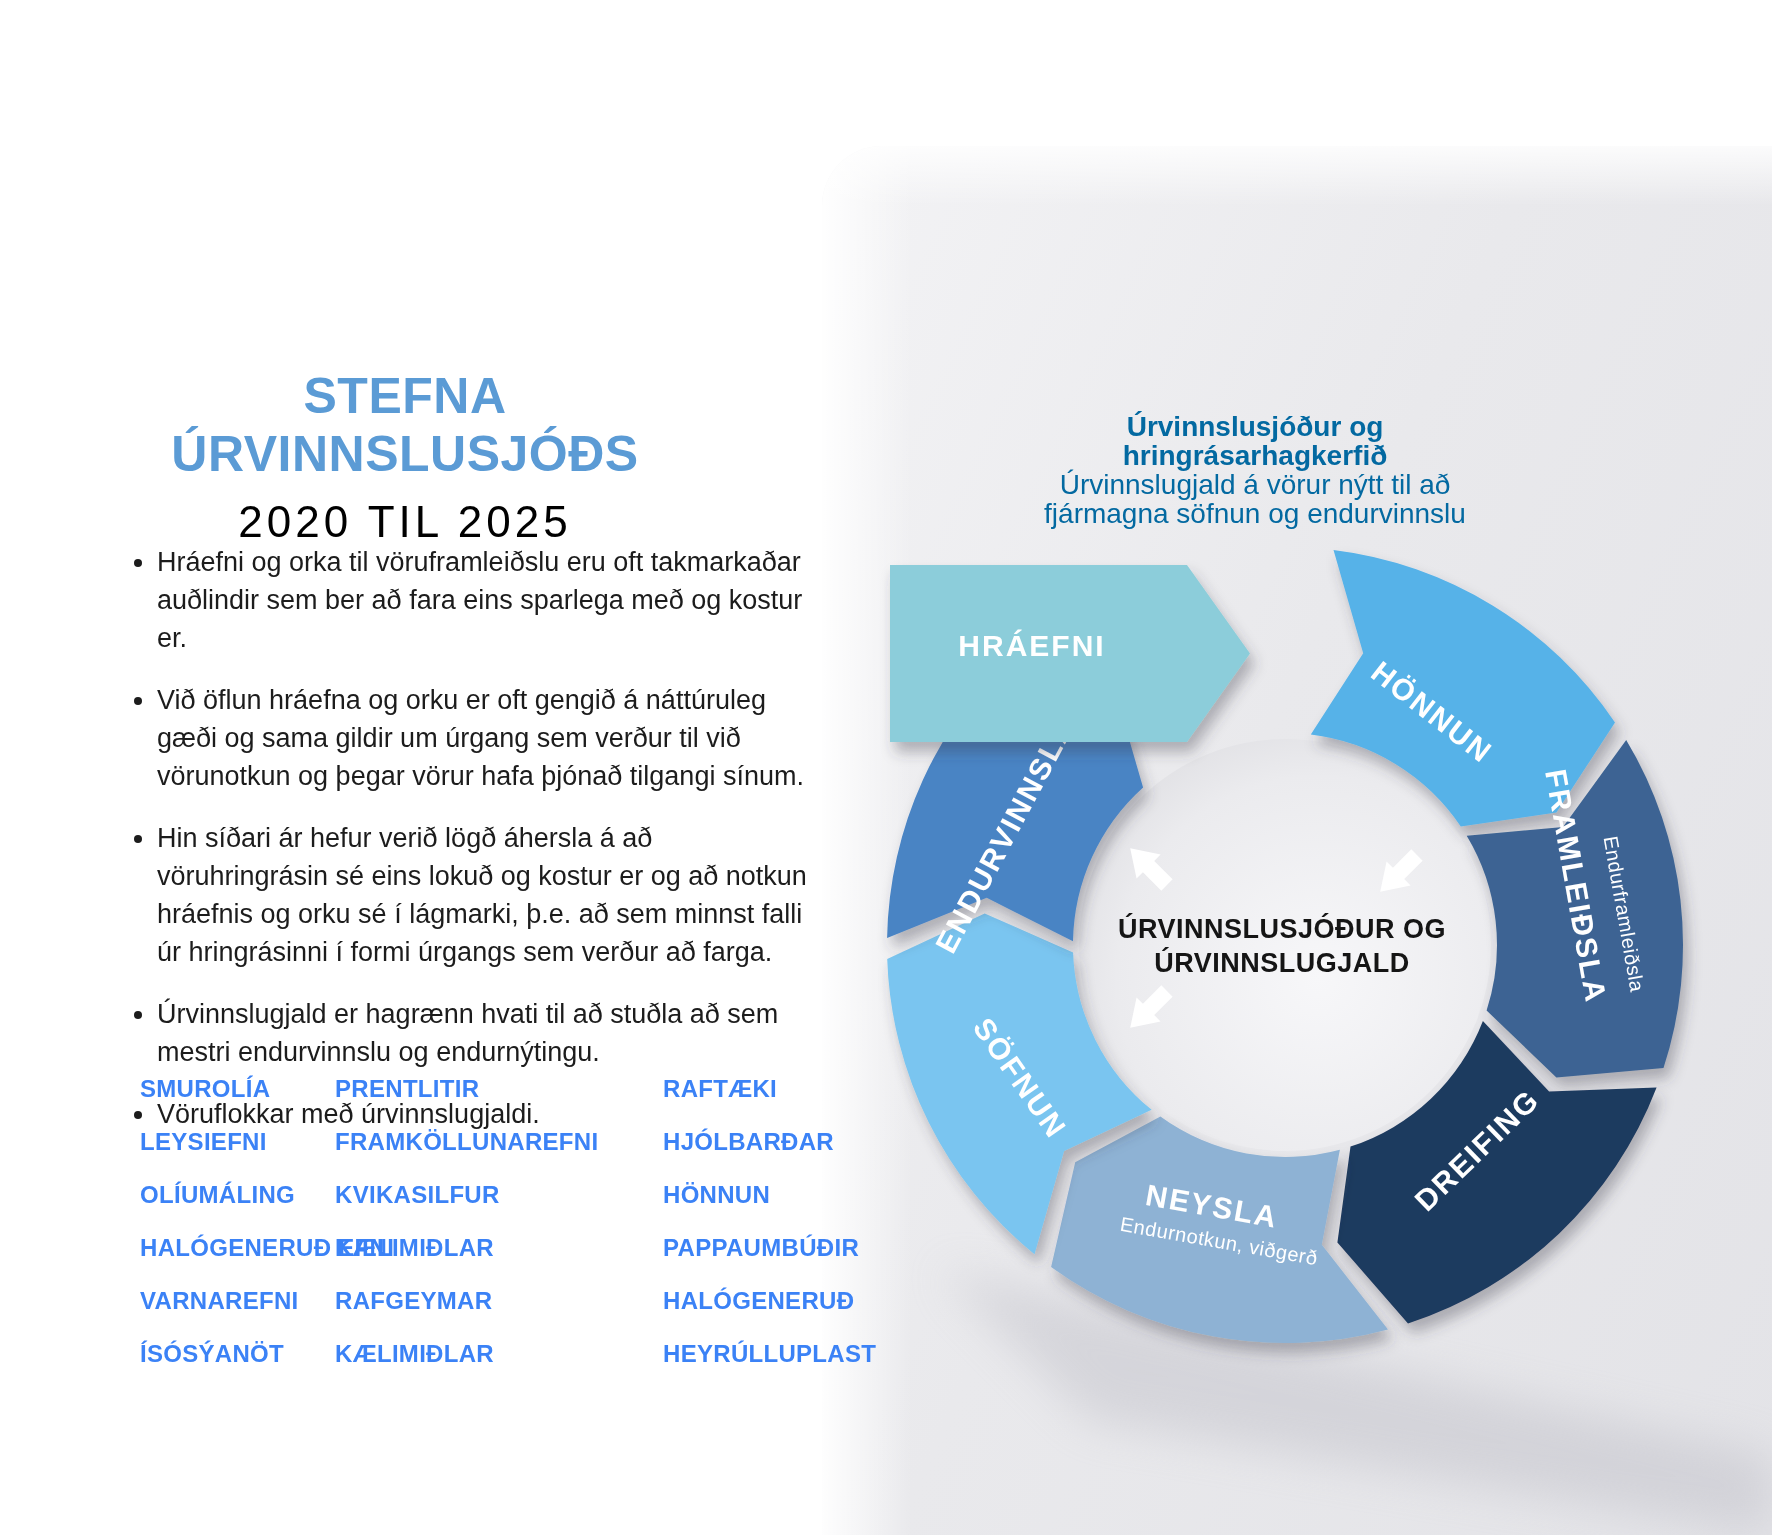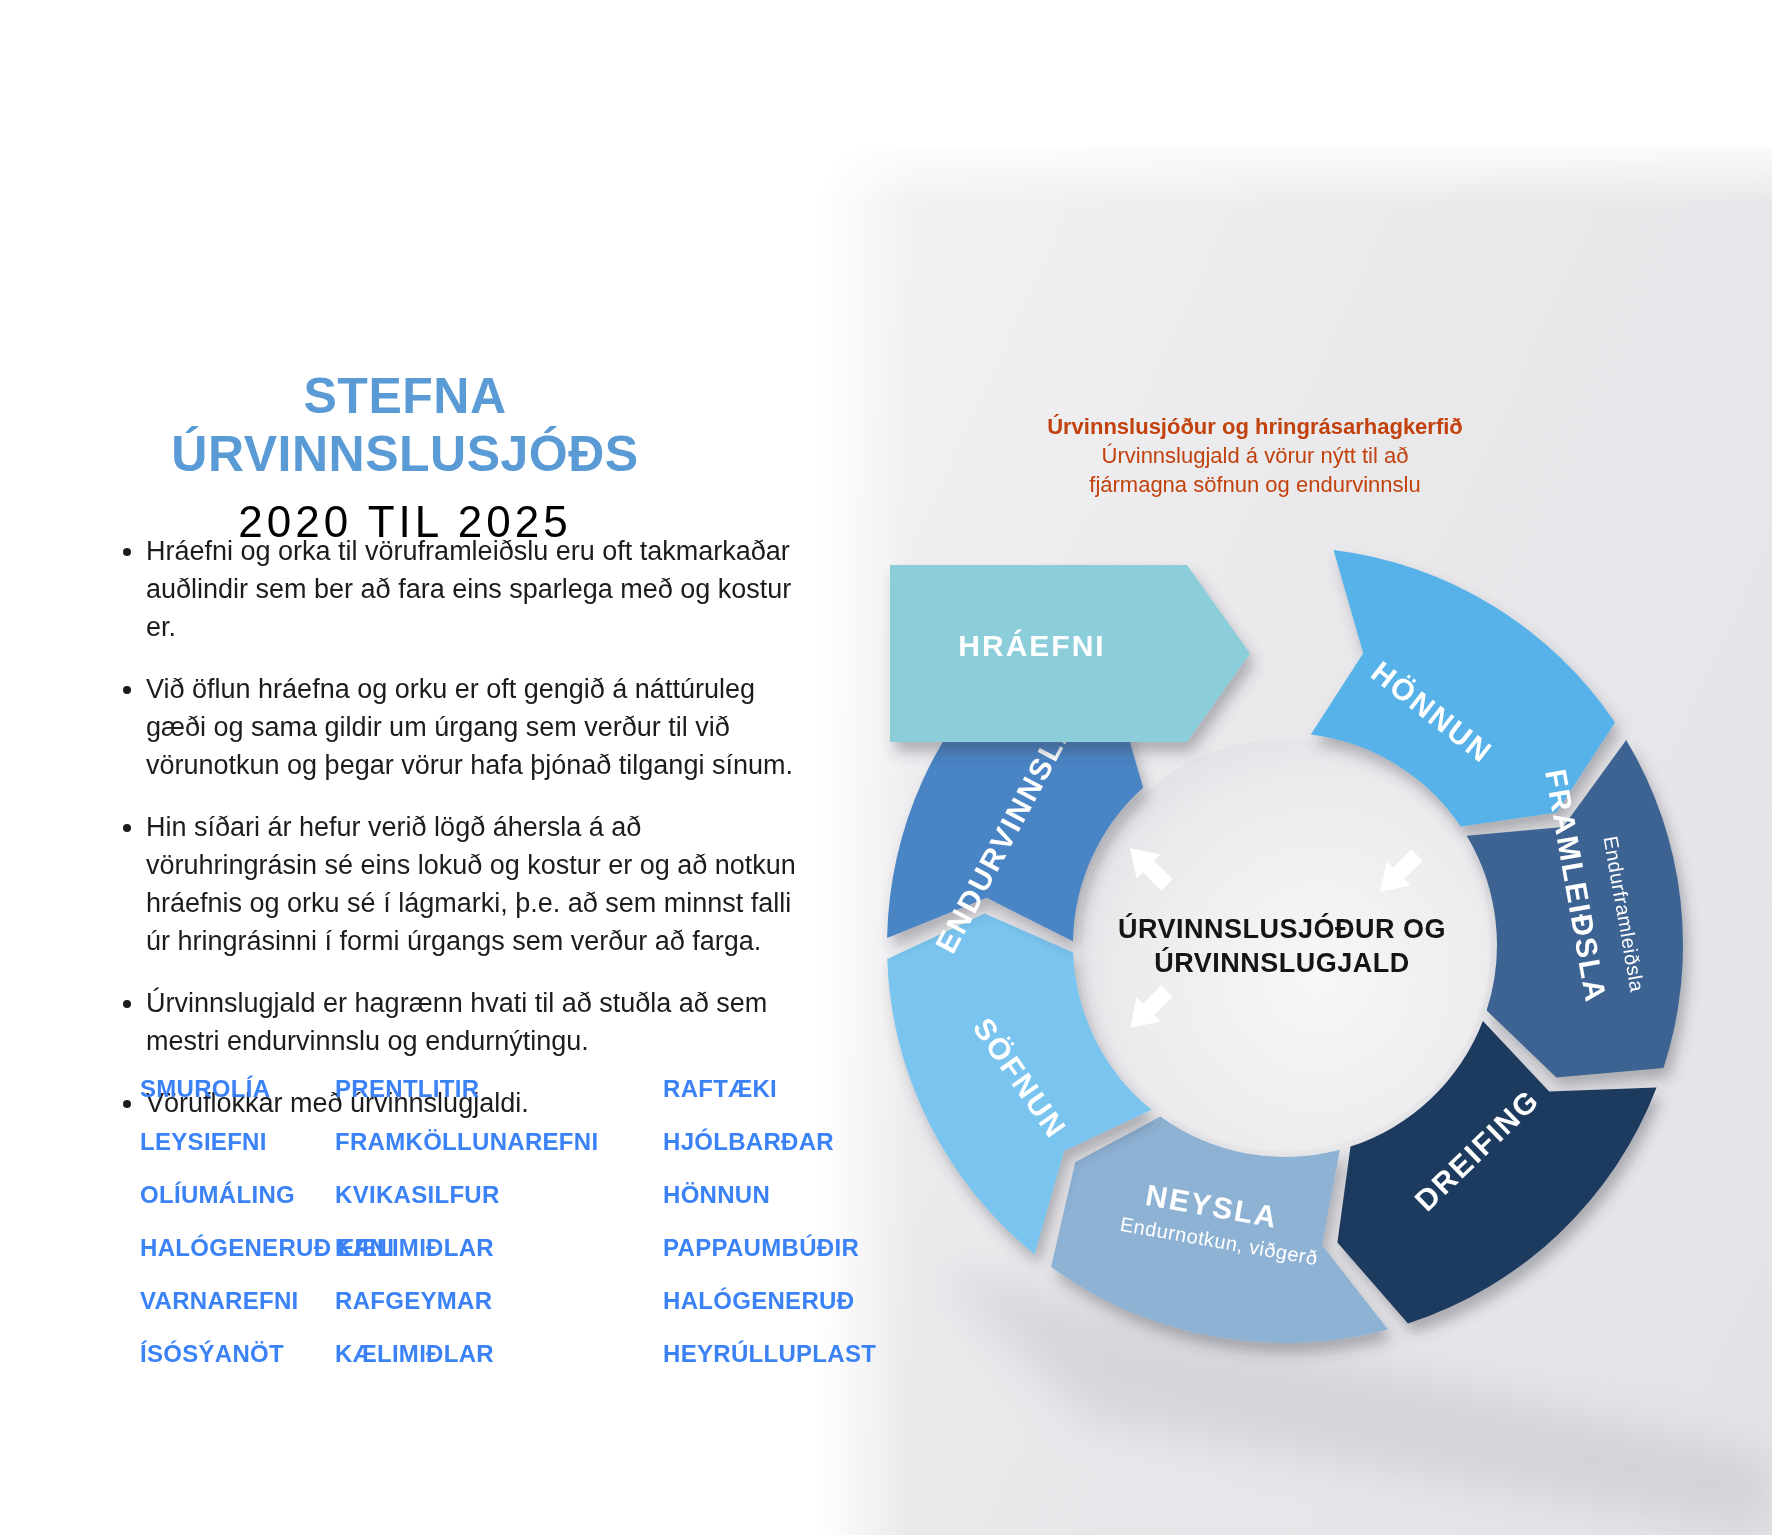--- a/index.html
+++ b/index.html
@@ -15,31 +15,31 @@
             border-top-left-radius:60px;}
   .right-bg::after{content:"";position:absolute;left:0;top:0;width:100%;height:60px;
             background:linear-gradient(to bottom,rgba(255,255,255,.85),rgba(255,255,255,0));
             border-top-left-radius:60px;}
 
   
   .title-block{position:absolute;left:60px;top:358px;width:690px;text-align:center;}
   .main-title{font-size:50px;font-weight:700;color:#5b9bd5;letter-spacing:.5px;margin:9px;}
   .sub-title{font-size:44px;font-weight:400;color:#000000;letter-spacing:4px;margin:14px 0 0 0;}
 
-  .bullets{position:absolute;left:108px;top:528px;width:665px;margin:4px;padding:0 0 0 34px;
+  .bullets{position:absolute;left:108px;top:528px;width:665px;margin:15px;padding:0 0 0 34px;
            font-size:27px;line-height:38px;color:#1c1c1c;}
   .bullets li{margin-bottom:24px;}
 
   .products{position:absolute;left:140px;top:1062px;width:720px;display:grid;
             grid-template-columns:195px 328px 1fr;grid-auto-rows:53px;align-items:center;}
   .product-item{font-size:24px;font-weight:700;color:#3b82f6;letter-spacing:.3px;white-space:nowrap;}
 
   
   .diagram-heading{position:absolute;left:995px;top:412px;width:520px;text-align:center;
-                   font-size:22px;line-height:29px;color:#c2410c;}
+                   font-size:28px;line-height:29px;color:#0369a1;}
   .diagram-heading .hl1{font-weight:700;}
 
   
   .diagram{position:absolute;left:770px;top:470px;width:1002px;height:1065px;}
   .seg-label{fill:#ffffff;font-family:"Liberation Sans",sans-serif;}
 </style>
 </head>
 <body>
 
 <div class="canvas">

